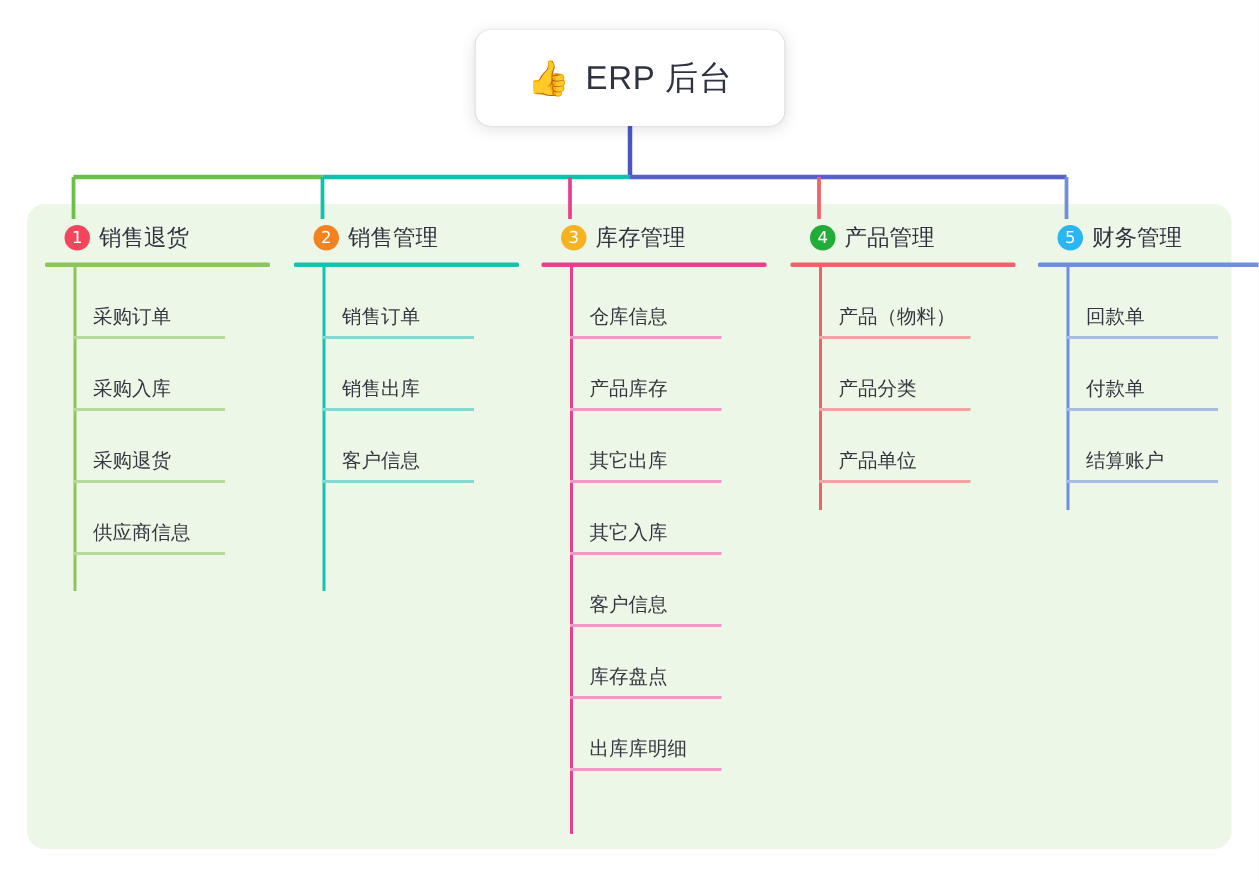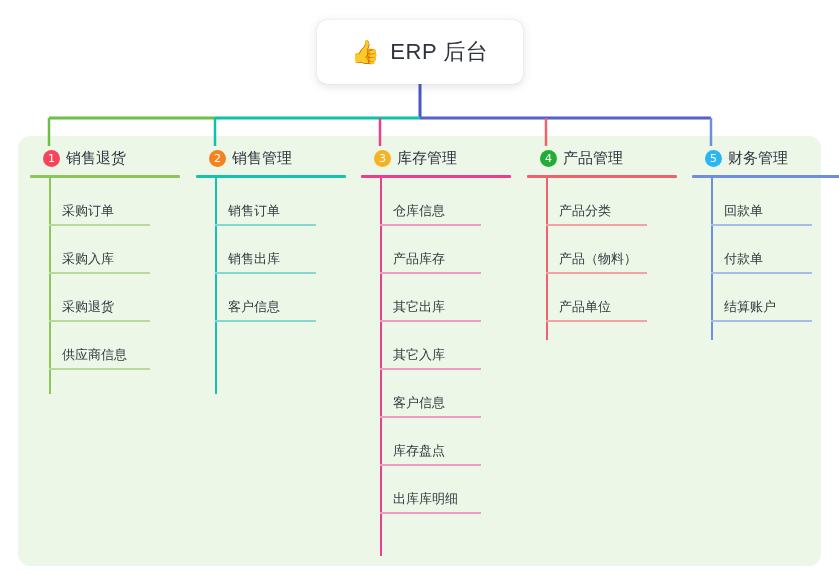--- a/index.html
+++ b/index.html
@@ -249,28 +249,28 @@
       </div>
       <div class="column" style="left: 527px;">
         <div class="col-head">
           <span class="badge" style="background: rgb(34, 172, 56);">4</span>
           <span class="col-title">产品管理</span>
         </div>
         <div class="head-rule" style="background: rgb(240, 98, 107);"></div>
         <div class="leaf-list">
           <div class="spine" style="background: rgb(240, 98, 107); height: 162px;"></div>
           <div class="leaf">
+            <span class="leaf-text">产品（物料）</span>
+            <div class="leaf-rule" style="background: rgb(245, 160, 164);"></div>
+          </div>
+          <div class="leaf">
             <span class="leaf-text">产品分类</span>
             <div class="leaf-rule" style="background: rgb(245, 160, 164);"></div>
           </div>
           <div class="leaf">
-            <span class="leaf-text">产品（物料）</span>
-            <div class="leaf-rule" style="background: rgb(245, 160, 164);"></div>
-          </div>
-          <div class="leaf">
             <span class="leaf-text">产品单位</span>
             <div class="leaf-rule" style="background: rgb(245, 160, 164);"></div>
           </div>
         </div>
       </div>
       <div class="column" style="left: 692px;">
         <div class="col-head">
           <span class="badge" style="background: rgb(41, 182, 242);">5</span>
           <span class="col-title">财务管理</span>
         </div>

